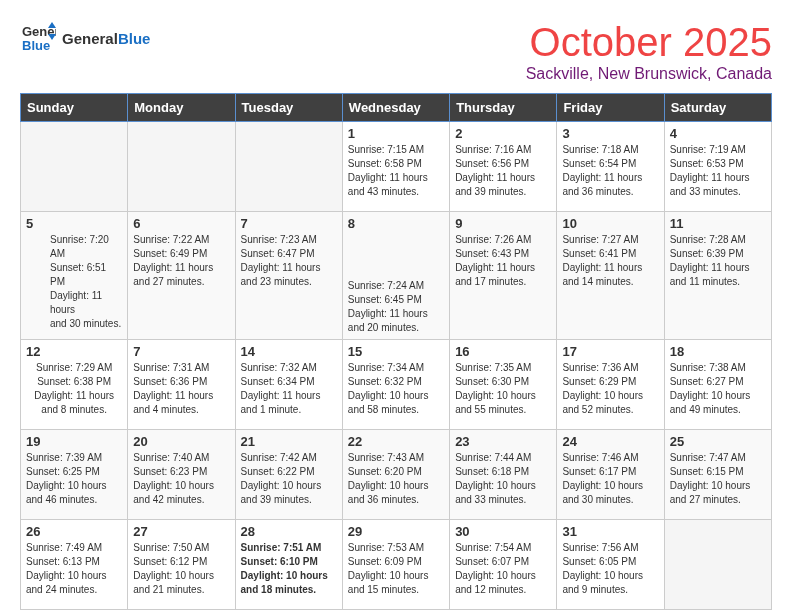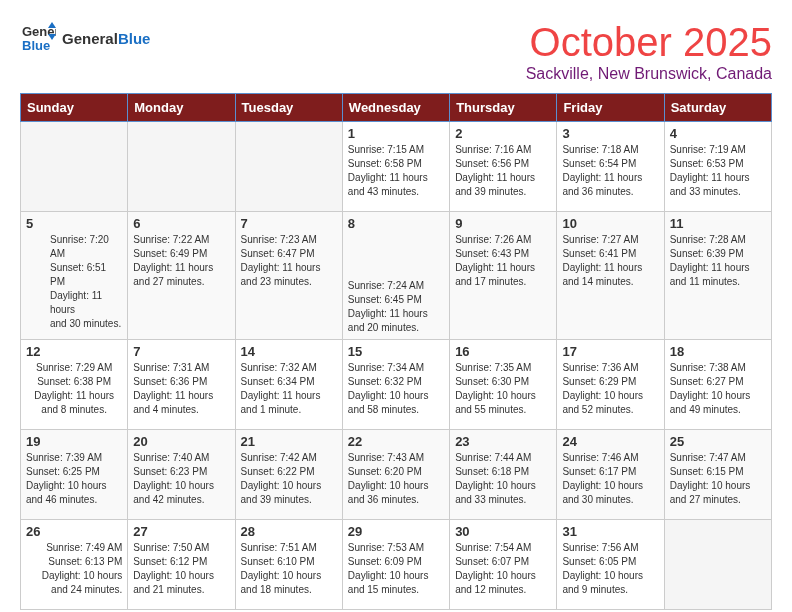--- a/index.html
+++ b/index.html
@@ -23,21 +23,21 @@
     }
     .title-block { text-align: right; }
     .month-title { font-size: 40px; color: #ef4444; font-weight: 300; }
     .location-title { font-size: 16px; color: #701a75; }
     .calendar {
       width: 100%;
       border-collapse: collapse;
       table-layout: fixed;
     }
     .calendar th {
-      background-color: #7f1d1d;
+      background-color: #404040;
       color: #fff;
       text-align: left;
       padding: 6px 6px;
       font-size: 13px;
       border: 1px solid #5a8fd0;
     }
     .calendar td {
       border: 1px solid #ccc;
       vertical-align: top;
       padding: 4px 5px;
@@ -286,35 +286,35 @@
           <span class="day-num">25</span>
           <div class="day-info" style="white-space: pre-line;">Sunrise: 7:47 AM
 Sunset: 6:15 PM
 Daylight: 10 hours
 and 27 minutes.</div>
         </td>
       </tr>
       <tr>
         <td>
           <span class="day-num">26</span>
-          <div class="day-info" style="white-space: pre-line; text-align: right;">Sunrise: 7:49 AM
+          <div class="day-info" style="white-space: pre-line;">Sunrise: 7:49 AM
 Sunset: 6:13 PM
 Daylight: 10 hours
 and 24 minutes.</div>
         </td>
         <td>
           <span class="day-num">27</span>
           <div class="day-info" style="white-space: pre-line;">Sunrise: 7:50 AM
 Sunset: 6:12 PM
 Daylight: 10 hours
 and 21 minutes.</div>
         </td>
         <td>
           <span class="day-num">28</span>
-          <div class="day-info" style="white-space: pre-line;">Sunrise: 7:51 AM
+          <div class="day-info" style="white-space: pre-line; font-weight: bold;">Sunrise: 7:51 AM
 Sunset: 6:10 PM
 Daylight: 10 hours
 and 18 minutes.</div>
         </td>
         <td>
           <span class="day-num">29</span>
           <div class="day-info" style="white-space: pre-line;">Sunrise: 7:53 AM
 Sunset: 6:09 PM
 Daylight: 10 hours
 and 15 minutes.</div>

